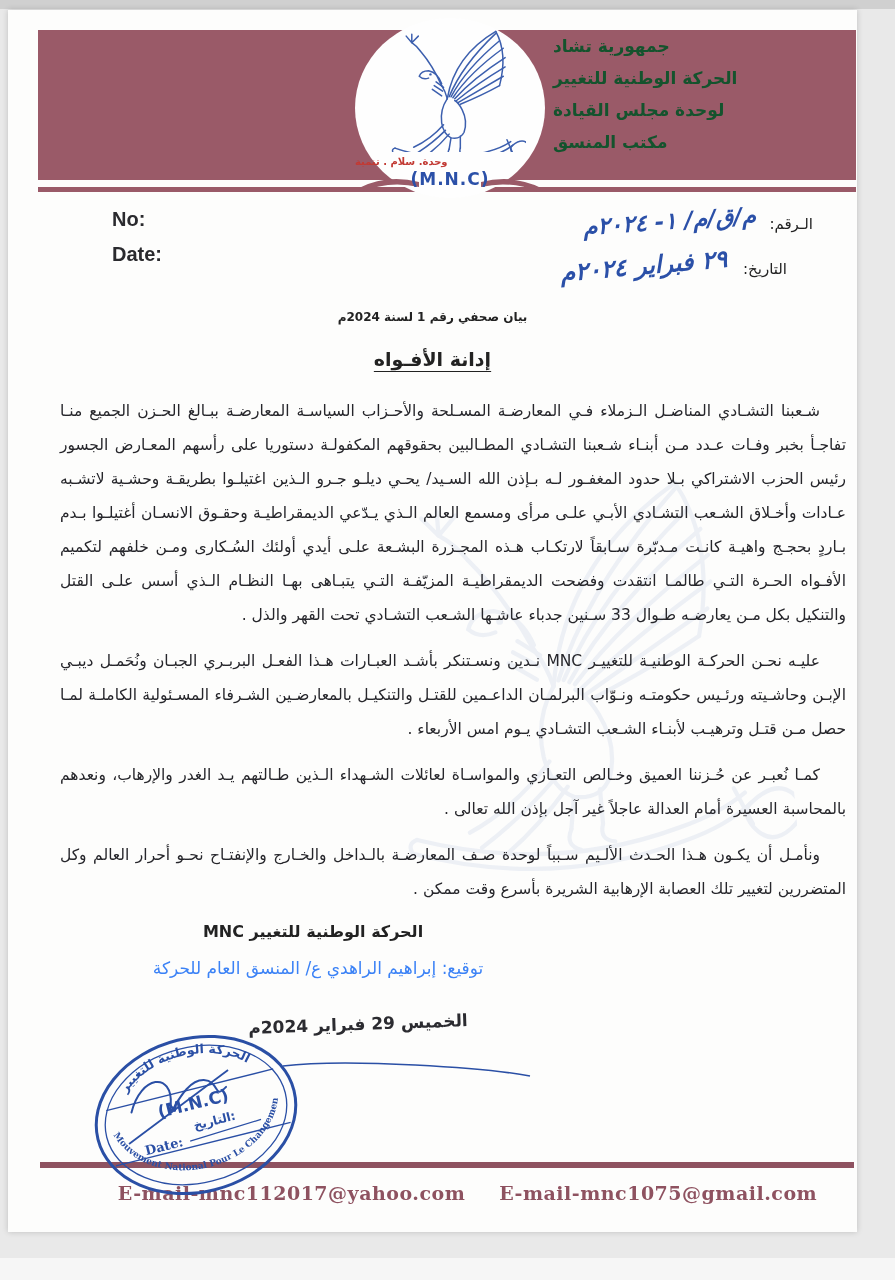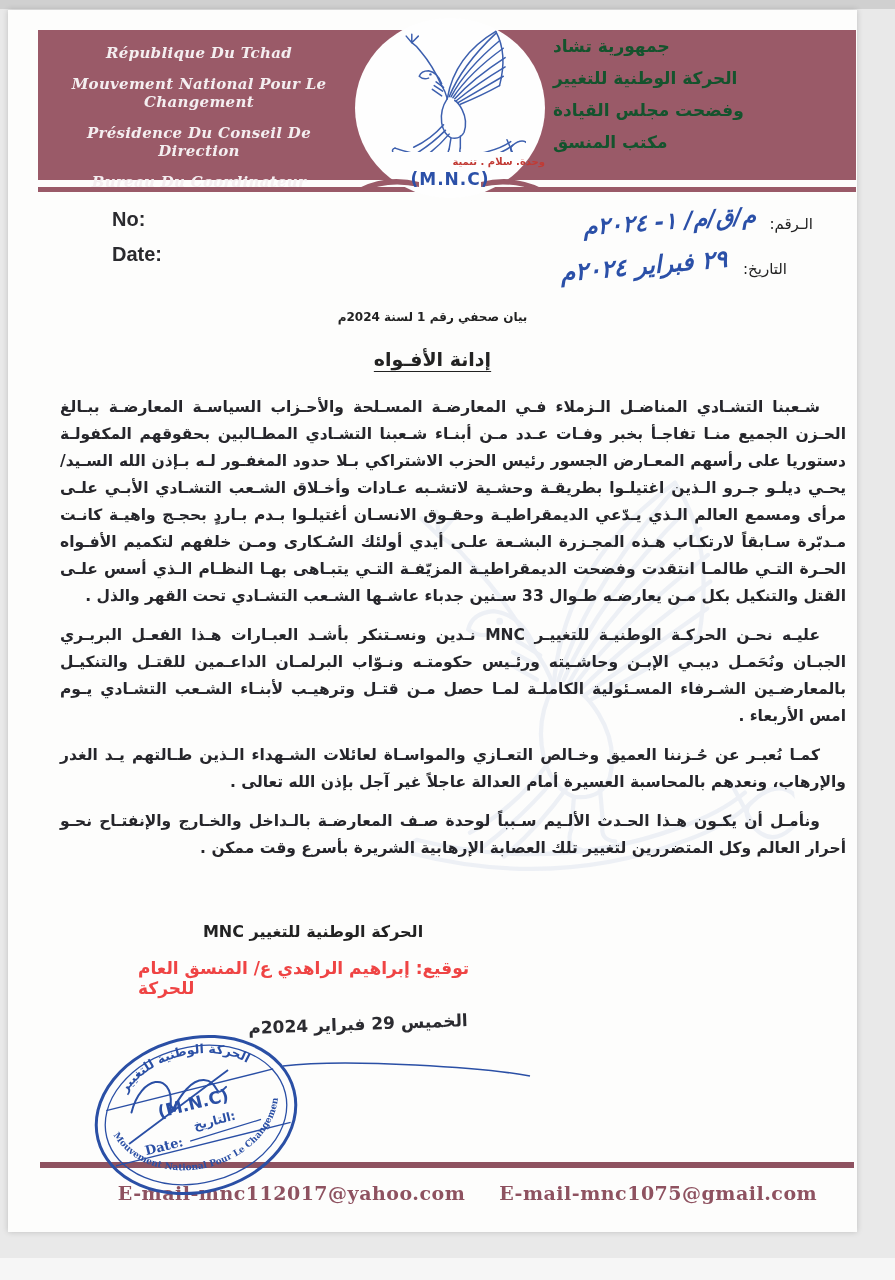--- a/index.html
+++ b/index.html
@@ -20,49 +20,49 @@
   .fr-block{position:absolute;left:40px;top:34px;width:302px;text-align:center;color:#f4eef0;}
   .fr-line{font-family:"DejaVu Serif",serif;font-style:italic;font-weight:700;
            font-size:15px;margin-bottom:13px;letter-spacing:.3px;}
   .ar-block{position:absolute;left:545px;top:26px;width:292px;text-align:left;color:#14532d;direction:rtl;}
   .ar-line{font-size:17px;font-weight:700;margin-bottom:12px;}
   .logo-ellipse{
     position:absolute;left:347px;top:8px;width:190px;height:180px;border-radius:50%;
     background:#fefefe;
   }
   .logo-eagle{position:absolute;left:368px;top:14px;}
-  .logo-motto{position:absolute;left:347px;top:146px;width:190px;text-align:right;
+  .logo-motto{position:absolute;left:347px;top:146px;width:190px;text-align:left;
     color:#c23a34;font-size:10px;font-weight:700;direction:rtl;}
   .logo-acronym{position:absolute;left:347px;top:159px;width:190px;text-align:center;
     color:#2b50a8;font-size:17px;font-weight:700;letter-spacing:1px;z-index:3;}
   .swooshes{position:absolute;left:347px;top:160px;z-index:2;}
   
   .no-label{position:absolute;left:104px;top:198px;font-family:"Liberation Sans",sans-serif;
     font-weight:700;font-size:20px;color:#2a2a2e;}
   .date-label{position:absolute;left:104px;top:233px;font-family:"Liberation Sans",sans-serif;
     font-weight:700;font-size:20px;color:#2a2a2e;}
   .ref-row{position:absolute;direction:rtl;white-space:nowrap;}
   .ref-row .lbl{font-size:15px;font-weight:400;color:#222;}
   .hand{display:inline-block;color:#2b50a8;font-weight:700;font-style:italic;}
   
   .doc-title{position:absolute;left:0;top:300px;width:849px;text-align:center;
     font-size:12px;font-weight:700;color:#222;direction:rtl;}
   .doc-subtitle{position:absolute;left:0;top:338px;width:849px;text-align:center;direction:rtl;}
   .doc-subtitle span{font-size:19px;font-weight:700;color:#222;
     text-decoration:underline;text-underline-offset:5px;}
   .body-text{position:absolute;left:52px;top:384px;width:786px;direction:rtl;}
   .body-text p{
-    margin:0 0 12px 0;font-size:15.5px;font-weight:700;color:#26262b;
-    line-height:27px;text-align:justify;text-indent:26px;
+    margin:0 0 12px 0;font-size:15.5px;font-weight:400;color:#26262b;
+    line-height:34px;text-align:justify;text-indent:26px;
   }
   
   .closing-org{position:absolute;left:140px;top:912px;width:330px;text-align:center;
     font-size:16px;font-weight:700;color:#222;direction:rtl;}
-  .closing-sig{position:absolute;left:130px;top:948px;width:360px;text-align:left;
-    font-size:17px;font-weight:700;color:#ef4444;direction:rtl;}
+  .closing-sig{position:absolute;left:130px;top:948px;width:360px;text-align:center;
+    font-size:17px;font-weight:400;color:#3b82f6;direction:rtl;}
   .closing-date{position:absolute;left:195px;top:1004px;width:310px;text-align:center;
     font-size:17px;font-weight:700;color:#2b2b30;direction:rtl;transform:rotate(-2deg);}
   
   .stamp-wrap{position:absolute;left:60px;top:998px;z-index:4;}
   .watermark{position:absolute;left:335px;top:462px;opacity:.08;transform:rotate(-5deg);z-index:0;}
   .body-text, .closing-org, .closing-sig, .closing-date{z-index:1;}
   
   .footer-bar{position:absolute;left:32px;top:1152px;width:814px;height:6px;background:#8e5260;}
   .footer-emails{position:absolute;left:0;top:1172px;width:849px;text-align:center;
     padding-left:70px;box-sizing:border-box;
@@ -118,31 +118,25 @@
 
 <div class="page">
 
   <svg class="watermark" width="440" height="400">
     <use href="#eagle-art" width="440" height="400"></use>
   </svg>
 
   <div class="band"></div>
   <div class="band-line"></div>
 
-  <div class="fr-block">
-    <div class="fr-line">République Du Tchad</div>
-    <div class="fr-line">Mouvement National Pour Le Changement</div>
-    <div class="fr-line">Présidence Du Conseil De Direction</div>
-    <div class="fr-line">Bureau Du Coordinateur</div>
-  </div>
 
   <div class="ar-block">
     <div class="ar-line">جمهورية تشاد</div>
     <div class="ar-line">الحركة الوطنية للتغيير</div>
-    <div class="ar-line">وفضحت مجلس القيادة</div>
+    <div class="ar-line">لوحدة مجلس القيادة</div>
     <div class="ar-line">مكتب المنسق</div>
   </div>
 
   <div class="logo-ellipse"></div>
   <svg class="logo-eagle" width="150" height="128">
     <use href="#eagle-art" width="150" height="140"></use>
   </svg>
   <svg class="swooshes" width="190" height="26">
     <path d="M4,18 Q32,4 64,12 L64,17 Q34,10 6,22 Z" fill="#9a5a68"></path>
     <path d="M186,18 Q158,4 126,12 L126,17 Q156,10 184,22 Z" fill="#9a5a68"></path>

